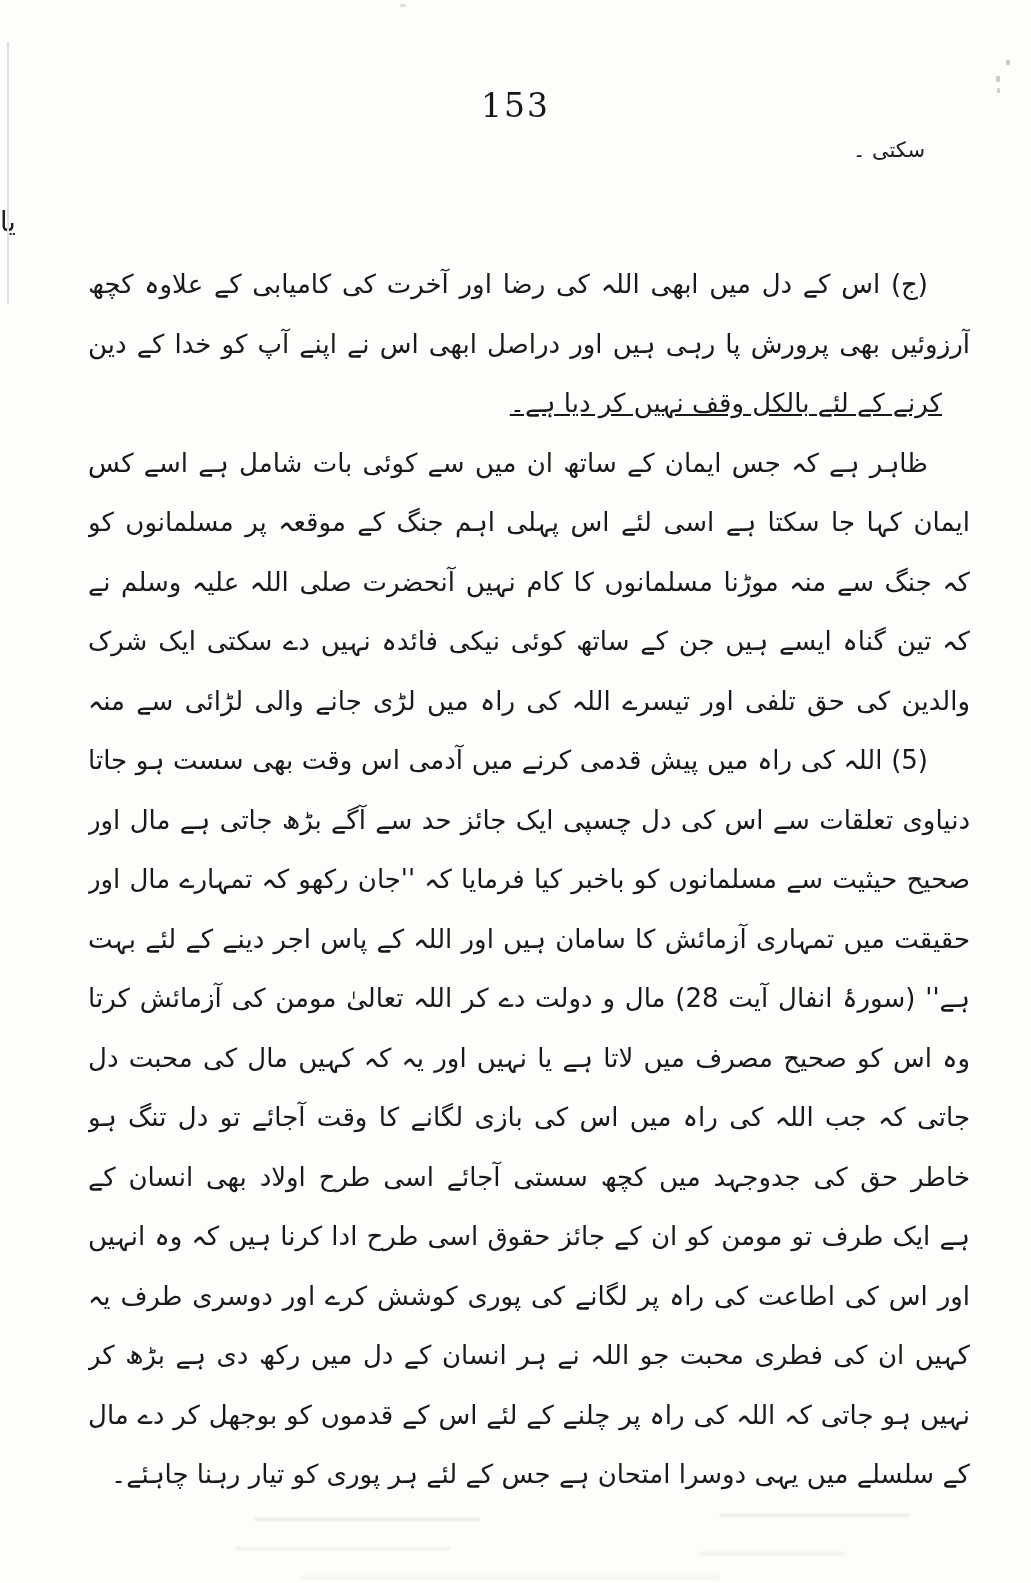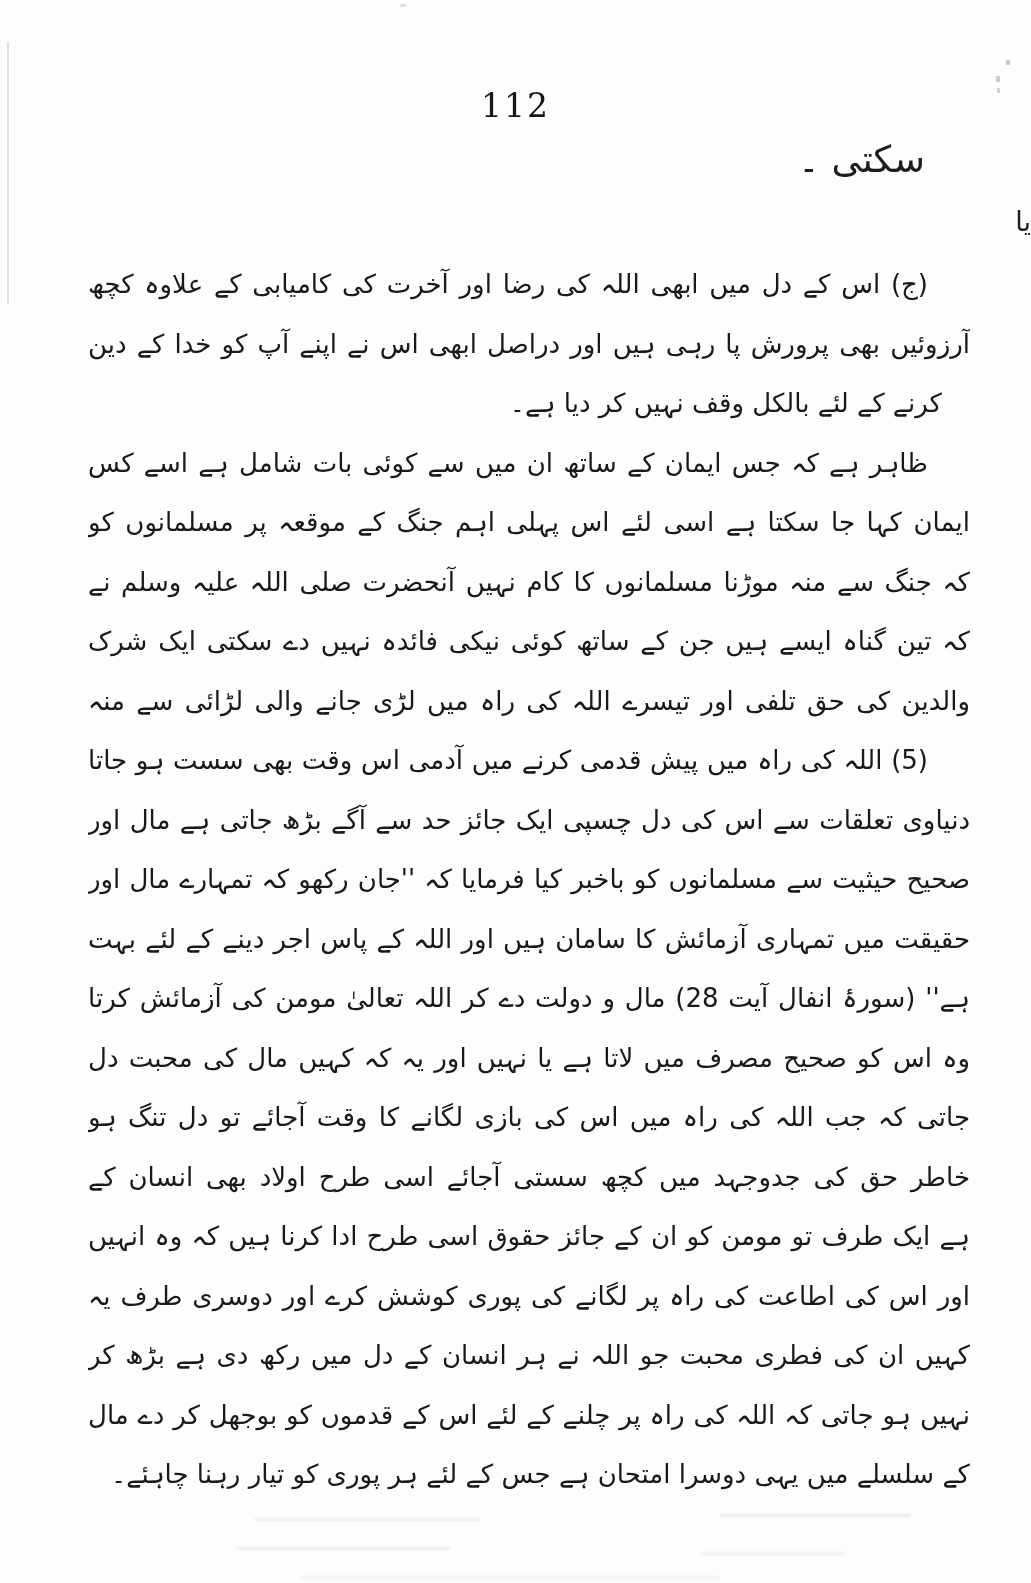--- a/index.html
+++ b/index.html
@@ -13,63 +13,63 @@
   .page{position:absolute;inset:0;}
   .page-number{
     position:absolute;top:86px;left:0;right:0;
     text-align:center;
     font-family:"DejaVu Serif",serif;
     font-size:33px;letter-spacing:2px;
     color:#171717;
   }
   .continuation{
     position:absolute;top:138px;right:106px;
-    direction:rtl;font-size:37px;color:#1d1d1d;
+    direction:rtl;font-size:21px;color:#1d1d1d;
   }
   .separator{
     position:absolute;top:206px;left:0;right:0;
-    text-align:right;direction:rtl;font-size:27px;color:#1d1d1d;
+    text-align:left;direction:rtl;font-size:27px;color:#1d1d1d;
   }
   .body-text{
     position:absolute;top:255px;left:88px;width:882px;
     direction:rtl;
     font-size:26px;
     color:#191919;
   }
   .tl{
     height:59.5px;line-height:59.5px;
     text-align:justify;text-align-last:justify;
     overflow:hidden;white-space:nowrap;
   }
   
   .tl{white-space:normal;}
   .tl.first{text-indent:42px;}
   .tl.end{text-align-last:right;}
-  .tl.end3{text-align-last:right;padding-right:28px;}
+  .tl.end3{text-align-last:right;padding-right:28px;text-decoration:underline;}
   
   .artifact{position:absolute;pointer-events:none;}
   .edge-left{left:7px;top:42px;width:2px;height:262px;background:#e0e0e0;}
   .speck{background:#9a9a9a;border-radius:1px;}
   .sp1{left:1006px;top:60px;width:4px;height:5px;opacity:.55;}
   .sp2{left:996px;top:76px;width:4px;height:6px;opacity:.5;}
   .sp3{left:997px;top:88px;width:3px;height:5px;opacity:.45;}
   .sp4{left:400px;top:4px;width:6px;height:3px;opacity:.3;}
   .ghost{background:#b5b5b5;filter:blur(1px);height:3px;}
   .g1{left:255px;top:1518px;width:225px;opacity:.28;}
   .g2{left:720px;top:1514px;width:190px;opacity:.25;}
   .g3{left:235px;top:1547px;width:215px;opacity:.2;}
   .g4{left:700px;top:1552px;width:145px;opacity:.2;}
   .g5{left:300px;top:1576px;width:420px;opacity:.15;}
 </style>
 </head>
 <body style="--paper: #fdfdfb; --ink: #1b1b1b;">
 
 <div class="page">
 
-  <div class="page-number">112</div>
+  <div class="page-number">153</div>
 
   <div class="continuation">سکتی ۔</div>
 
   <div class="separator">یا</div>
 
   <div class="body-text">
 
     <div>
       <div class="tl first">(ج) اس کے دل میں ابھی اللہ کی رضا اور آخرت کی کامیابی کے علاوہ کچھ اور</div>
       <div class="tl">آرزوئیں بھی پرورش پا رہی ہیں اور دراصل ابھی اس نے اپنے آپ کو خدا کے دین کو قائم</div>

